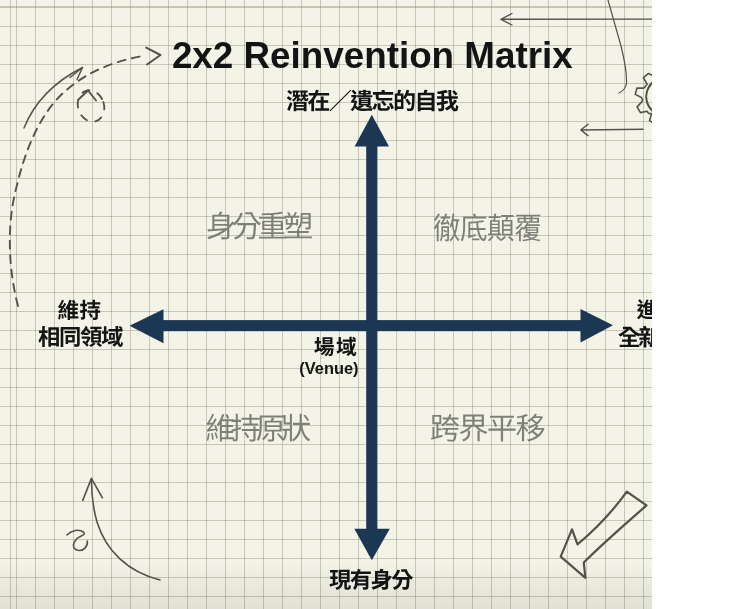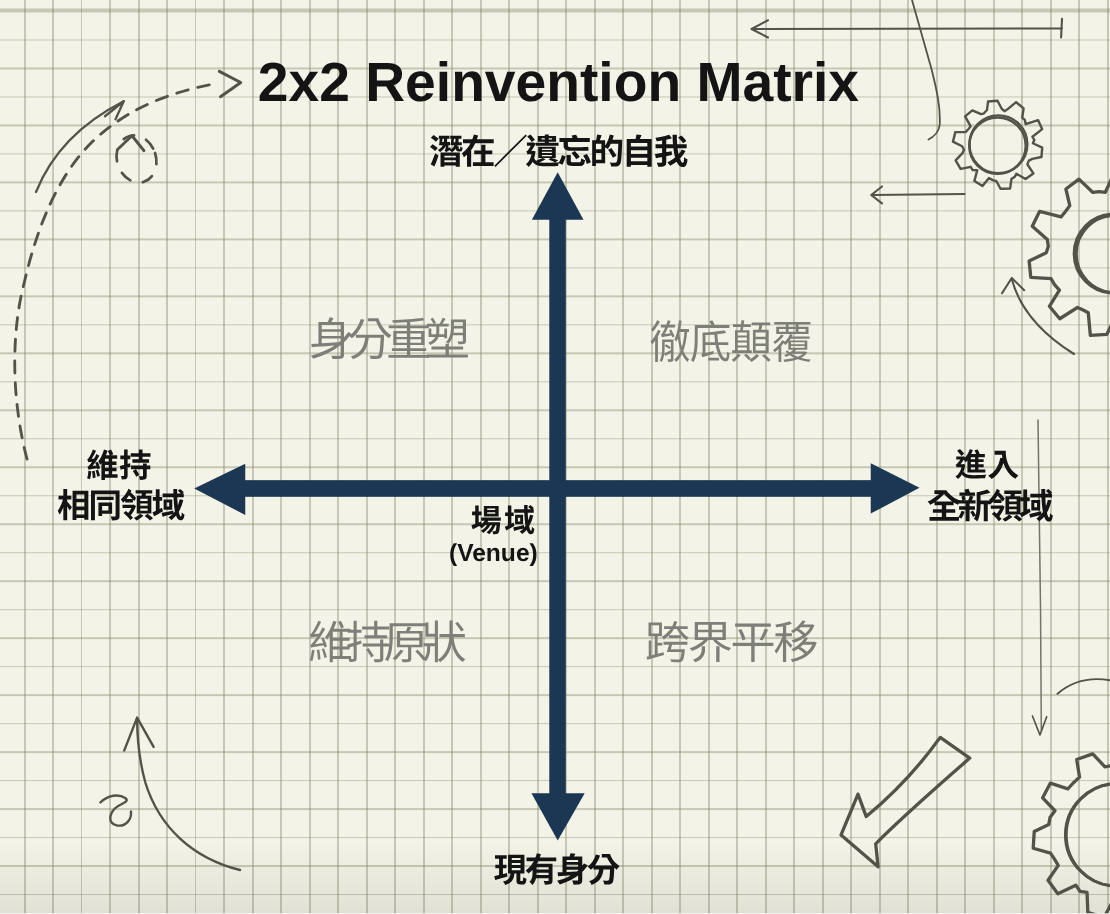--- a/index.html
+++ b/index.html
@@ -1,15 +1,15 @@
 <!DOCTYPE html>
 <html><head><meta charset="utf-8">
 <style>
 html,body{margin:0;padding:0}
-#page{position:relative;width:740px;height:609px;overflow:hidden;
+#page{position:relative;width:652px;height:609px;overflow:hidden;
  background-color:#f4f3e7;
  background-image:
   linear-gradient(to bottom, rgba(0,0,0,0) 92%, rgba(60,60,45,0.10) 100%),
   repeating-linear-gradient(to right, rgba(130,134,104,0.40) 0 1px, rgba(0,0,0,0) 1px 19px),
   repeating-linear-gradient(to bottom, rgba(130,134,104,0.40) 0 1px, rgba(0,0,0,0) 1px 19px);
  background-position: 0 0, 16px 0, 0 7px;
  font-family:"Liberation Sans", sans-serif;text-align:center;}
 </style></head>
 <body>
 <div id="page">

